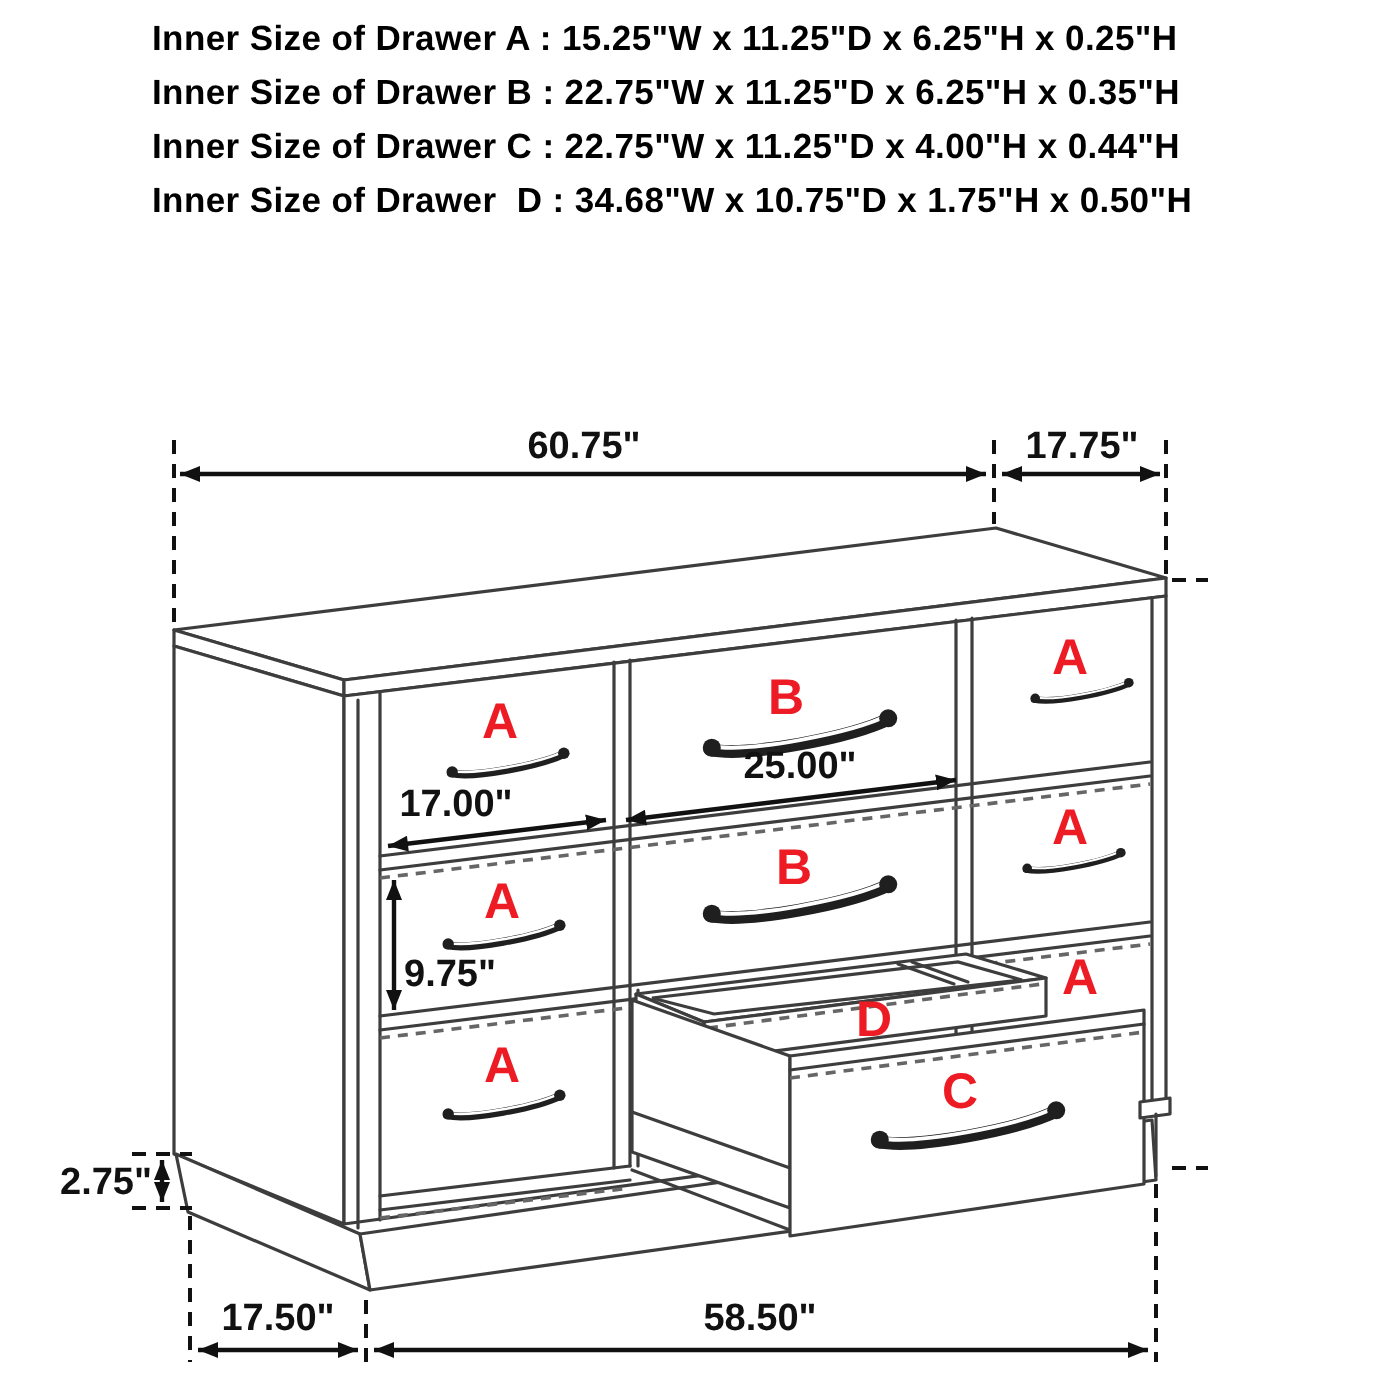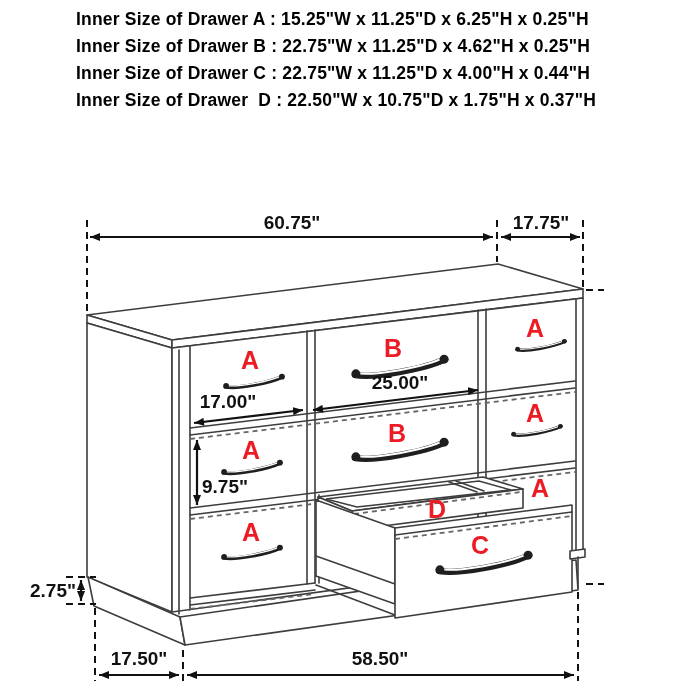--- a/index.html
+++ b/index.html
@@ -26,23 +26,23 @@
   .hbar-inner{stroke:#ffffff;stroke-width:2;fill:none;stroke-linecap:round;}
   .knob{fill:#1f1f1f;}
 </style>
 </head>
 <body>
 
 <div id="stage">
 
   <div id="title-block">
     <div class="tline">Inner Size of Drawer A : 15.25"W x 11.25"D x 6.25"H x 0.25"H</div>
-    <div class="tline">Inner Size of Drawer B : 22.75"W x 11.25"D x 4.62"H x 0.25"H</div>
+    <div class="tline">Inner Size of Drawer B : 22.75"W x 11.25"D x 6.25"H x 0.35"H</div>
     <div class="tline">Inner Size of Drawer C : 22.75"W x 11.25"D x 4.00"H x 0.44"H</div>
-    <div class="tline">Inner Size of Drawer  D : 22.50"W x 10.75"D x 1.75"H x 0.37"H</div>
+    <div class="tline">Inner Size of Drawer  D : 34.68"W x 10.75"D x 1.75"H x 0.50"H</div>
   </div>
 
   <svg width="700" height="700" viewBox="0 0 700 700">
     <defs>
       <marker id="ae" markerWidth="12" markerHeight="10" refX="10" refY="4" orient="auto" markerUnits="userSpaceOnUse">
         <path d="M0,0 L10,4 L0,8 z" fill="#111"></path>
       </marker>
       <marker id="as" markerWidth="12" markerHeight="10" refX="0" refY="4" orient="auto" markerUnits="userSpaceOnUse">
         <path d="M10,0 L0,4 L10,8 z" fill="#111"></path>
       </marker>

